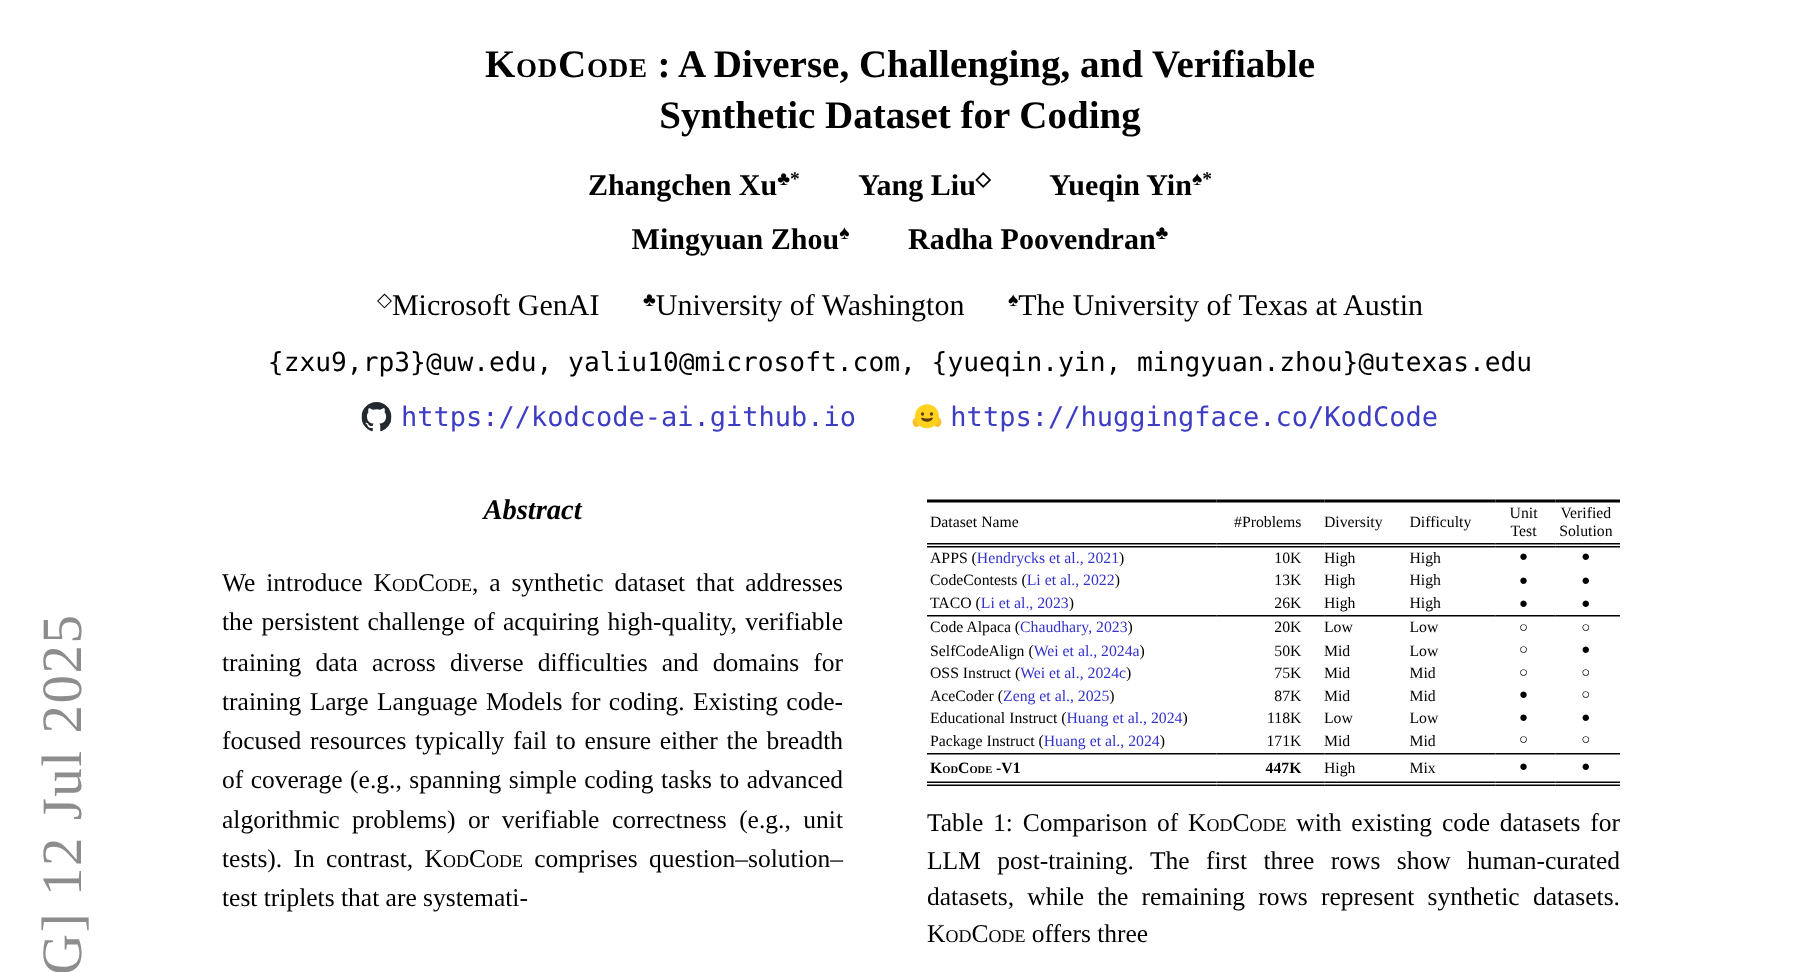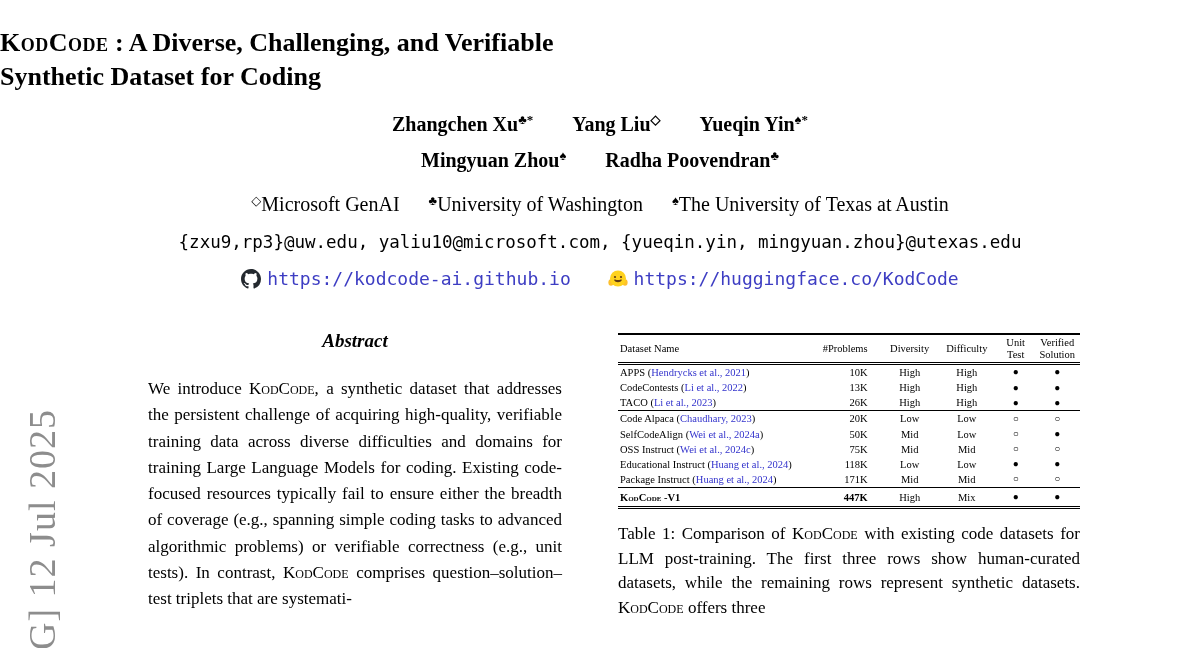--- a/index.html
+++ b/index.html
@@ -9,21 +9,21 @@
   }
   .sc{font-variant:small-caps;}
   
   .watermark{
     position:absolute;left:20px;top:650px;transform-origin:0 0;
     transform:rotate(-90deg);white-space:nowrap;
     font-family:"Liberation Serif", serif;font-size:38px;letter-spacing:1px;
     color:var(--watermark-color,#8d8d8d);
   }
   
-  .titleblock{position:absolute;top:26px;left:0;width:100%;text-align:left;}
+  .titleblock{position:absolute;top:26px;left:0;width:100%;text-align:center;}
   .titleblock .t{font-size:26px;font-weight:bold;line-height:34px;}
   .titleblock .sc{letter-spacing:.5px;}
   .authors-row{position:absolute;left:0;width:100%;text-align:center;font-size:20px;font-weight:bold;}
   .authors-row.r1{top:113px;}
   .authors-row.r2{top:149px;}
   .author{margin:0 17px;white-space:nowrap;}
   .author .sup{font-size:13px;position:relative;top:-7px;font-weight:bold;}
   .affils{position:absolute;top:193px;left:0;width:100%;text-align:center;font-size:20px;font-family:Liberation Serif, serif;}
   .affil{margin:0 12px;white-space:nowrap;}
   .affil .sup{font-size:13px;position:relative;top:-6px;}
@@ -48,21 +48,21 @@
   table.cmp{
     border-collapse:collapse;width:462px;font-size:10.5px;line-height:1.25;
     border-top:2px solid #000;
   }
   table.cmp th{font-weight:normal;vertical-align:middle;padding:2px 3px 2px 0;}
   table.cmp thead th{border-bottom:3px double #000;}
   table.cmp td{padding:1px 3px 1px 0;vertical-align:middle;}
   .col-name{text-align:left;width:204px;padding-left:2px !important;}
   .col-num{width:60px;text-align:center;}
   td.col-num{text-align:right;padding-right:15px !important;}
-  .col-c{width:56px;text-align:center;font-family:Liberation Serif, serif;}
+  .col-c{width:56px;text-align:left;font-family:Liberation Serif, serif;}
   .col-sm{width:40px;text-align:center;margin-top:48px;}
   .two span{display:block;line-height:1.1;}
   td.circ{font-size:10px;text-align:center;}
   tr.gstart td{border-top:1px solid #000;}
   tr.final td{border-top:1px solid #000;border-bottom:3px double #000;padding:2.5px 3px 2.5px 0;}
   tr.final td.col-name, tr.final td.col-num{font-weight:bold;}
   .cite{color:var(--cite-color,#3333cc);}
   .caption{
     margin:13px 0 0 0;text-align:justify;font-size:17px;line-height:24.5px;
   }
@@ -175,20 +175,28 @@
         </tr>
         <tr>
           <td class="col-name"><span>OSS Instruct</span> (<span class="cite">Wei et al., 2024c</span>)</td>
           <td class="col-num">75K</td>
           <td class="col-c">Mid</td>
           <td class="col-c">Mid</td>
           <td class="col-sm circ">○</td>
           <td class="col-sm circ">○</td>
         </tr>
         <tr>
+          <td class="col-name"><span>AceCoder</span> (<span class="cite">Zeng et al., 2025</span>)</td>
+          <td class="col-num">87K</td>
+          <td class="col-c">Mid</td>
+          <td class="col-c">Mid</td>
+          <td class="col-sm circ">●</td>
+          <td class="col-sm circ">○</td>
+        </tr>
+        <tr>
           <td class="col-name"><span>Educational Instruct</span> (<span class="cite">Huang et al., 2024</span>)</td>
           <td class="col-num">118K</td>
           <td class="col-c">Low</td>
           <td class="col-c">Low</td>
           <td class="col-sm circ">●</td>
           <td class="col-sm circ">●</td>
         </tr>
         <tr>
           <td class="col-name"><span>Package Instruct</span> (<span class="cite">Huang et al., 2024</span>)</td>
           <td class="col-num">171K</td>

